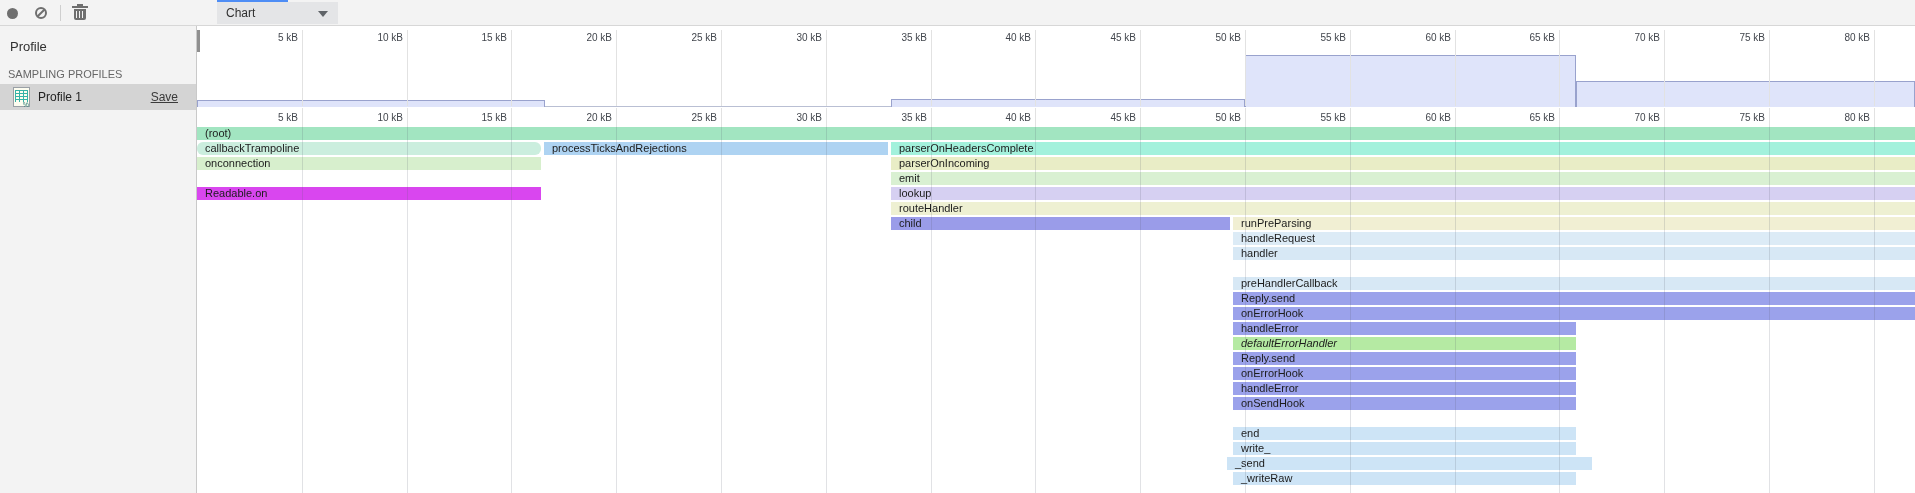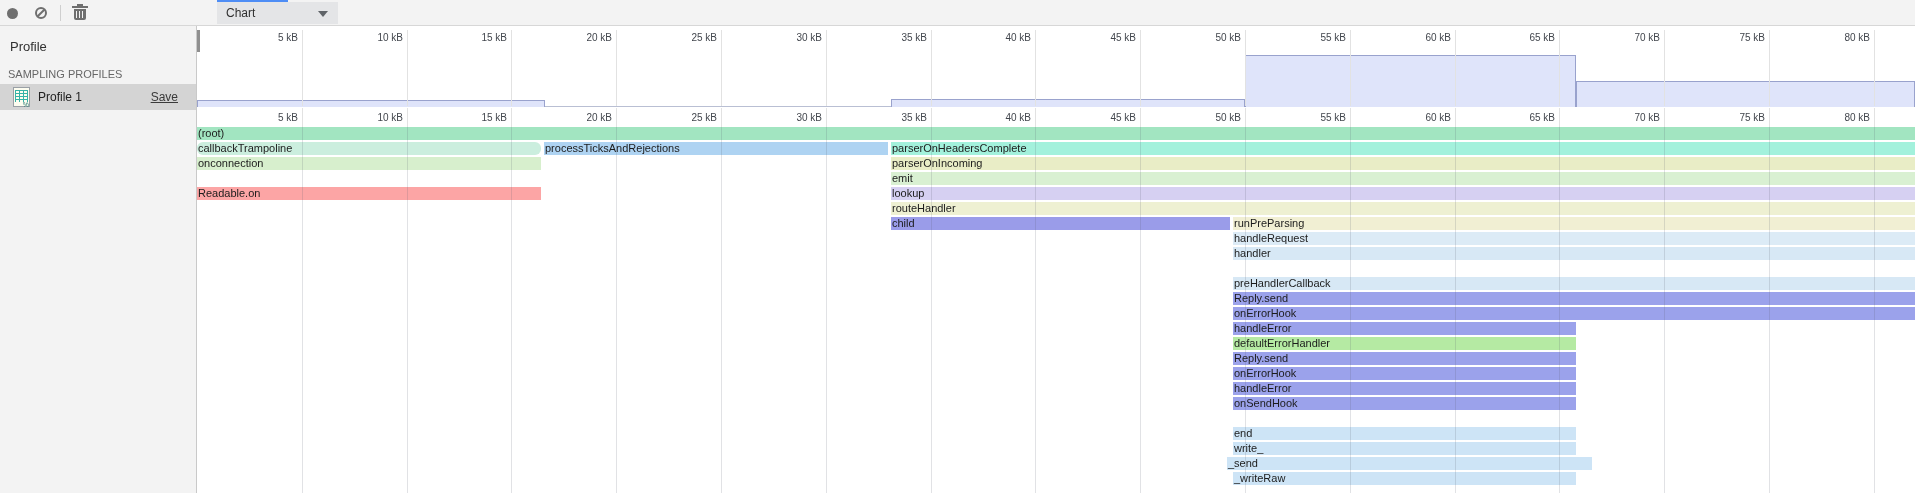--- a/index.html
+++ b/index.html
@@ -50,21 +50,21 @@
   .tick-label { position:absolute; width:70px; text-align:right; font-size:10px; color:#42464d; }
   .gridline { position:absolute; width:1px; background:#e2e2e2; }
   .gridline.over { background:rgba(90,95,110,0.18); }
   #scroll-nub { position:absolute; left:0; top:4px; width:3px; height:22px; background:#8f8f8f; }
   #overview { position:absolute; left:0; top:0; width:1718px; height:81px; }
   #ov-baseline { position:absolute; left:0; top:80px; width:1718px; height:1px; background:#b9bfd3; }
   .ov-step { position:absolute; background:#dfe4fa; border:1px solid #99a2cd; border-bottom:none; }
   #flame { position:absolute; left:0; top:101px; width:1718px; height:366px; }
   .frow { position:absolute; left:0; width:1718px; height:13px; }
   .fbar { position:absolute; top:0; height:13px; font-size:11px; line-height:13px; color:#1c1c1c;
-    padding-left:1px; white-space:nowrap; overflow:hidden; cursor:default; }
+    padding-left:8px; white-space:nowrap; overflow:hidden; cursor:default; }
   .fbar.dots { background-image:radial-gradient(rgba(255,255,255,0.55) 1px, transparent 1.2px);
     background-size:8px 4px; background-position:14px 3px; }
 </style>
 </head>
 <body>
 
 <div id="toolbar">
   <div id="record-btn" class="tb-icon" title=""></div>
   <div id="clear-btn" class="tb-icon"></div>
   <div id="tb-sep"></div>
@@ -114,21 +114,21 @@
         <div class="fbar" title="parserOnHeadersComplete" style="left: 694px; width: 1024px; background: rgb(163, 241, 220);">parserOnHeadersComplete</div>
       </div>
       <div class="frow" style="top: 30px;">
         <div class="fbar" title="onconnection" style="left: 0px; width: 344px; background: rgb(215, 239, 205);">onconnection</div>
         <div class="fbar" title="parserOnIncoming" style="left: 694px; width: 1024px; background: rgb(233, 237, 198);">parserOnIncoming</div>
       </div>
       <div class="frow" style="top: 45px;">
         <div class="fbar" title="emit" style="left: 694px; width: 1024px; background: rgb(217, 240, 210);">emit</div>
       </div>
       <div class="frow" style="top: 60px;">
-        <div class="fbar" title="Readable.on" style="left: 0px; width: 344px; background: #fca5a5;">Readable.on</div>
+        <div class="fbar" title="Readable.on" style="left: 0px; width: 344px; background: #d946ef;">Readable.on</div>
         <div class="fbar" title="lookup" style="left: 694px; width: 1024px; background: rgb(214, 208, 242);">lookup</div>
       </div>
       <div class="frow" style="top: 75px;">
         <div class="fbar" title="routeHandler" style="left: 694px; width: 1024px; background: rgb(238, 240, 210);">routeHandler</div>
       </div>
       <div class="frow" style="top: 90px;">
         <div class="fbar dots" title="child" style="left: 694px; width: 339px; background: rgb(154, 156, 233);">child</div>
         <div class="fbar" title="runPreParsing" style="left: 1036px; width: 682px; background: rgb(241, 239, 211);">runPreParsing</div>
       </div>
       <div class="frow" style="top: 105px;">
@@ -142,21 +142,21 @@
       </div>
       <div class="frow" style="top: 165px;">
         <div class="fbar dots" title="Reply.send" style="left: 1036px; width: 682px; background: rgb(155, 162, 235);">Reply.send</div>
       </div>
       <div class="frow" style="top: 180px;">
         <div class="fbar dots" title="onErrorHook" style="left: 1036px; width: 682px; background: rgb(155, 162, 235);">onErrorHook</div>
       </div>
       <div class="frow" style="top: 195px;">
         <div class="fbar dots" title="handleError" style="left: 1036px; width: 343px; background: rgb(155, 162, 235);">handleError</div>
       </div>
-      <div class="frow" style="top: 210px;">
+      <div class="frow" style="top: 210px; font-style: italic;">
         <div class="fbar" title="defaultErrorHandler" style="left: 1036px; width: 343px; background: rgb(181, 234, 163);">defaultErrorHandler</div>
       </div>
       <div class="frow" style="top: 225px;">
         <div class="fbar dots" title="Reply.send" style="left: 1036px; width: 343px; background: rgb(155, 162, 235);">Reply.send</div>
       </div>
       <div class="frow" style="top: 240px;">
         <div class="fbar dots" title="onErrorHook" style="left: 1036px; width: 343px; background: rgb(155, 162, 235);">onErrorHook</div>
       </div>
       <div class="frow" style="top: 255px;">
         <div class="fbar dots" title="handleError" style="left: 1036px; width: 343px; background: rgb(155, 162, 235);">handleError</div>

